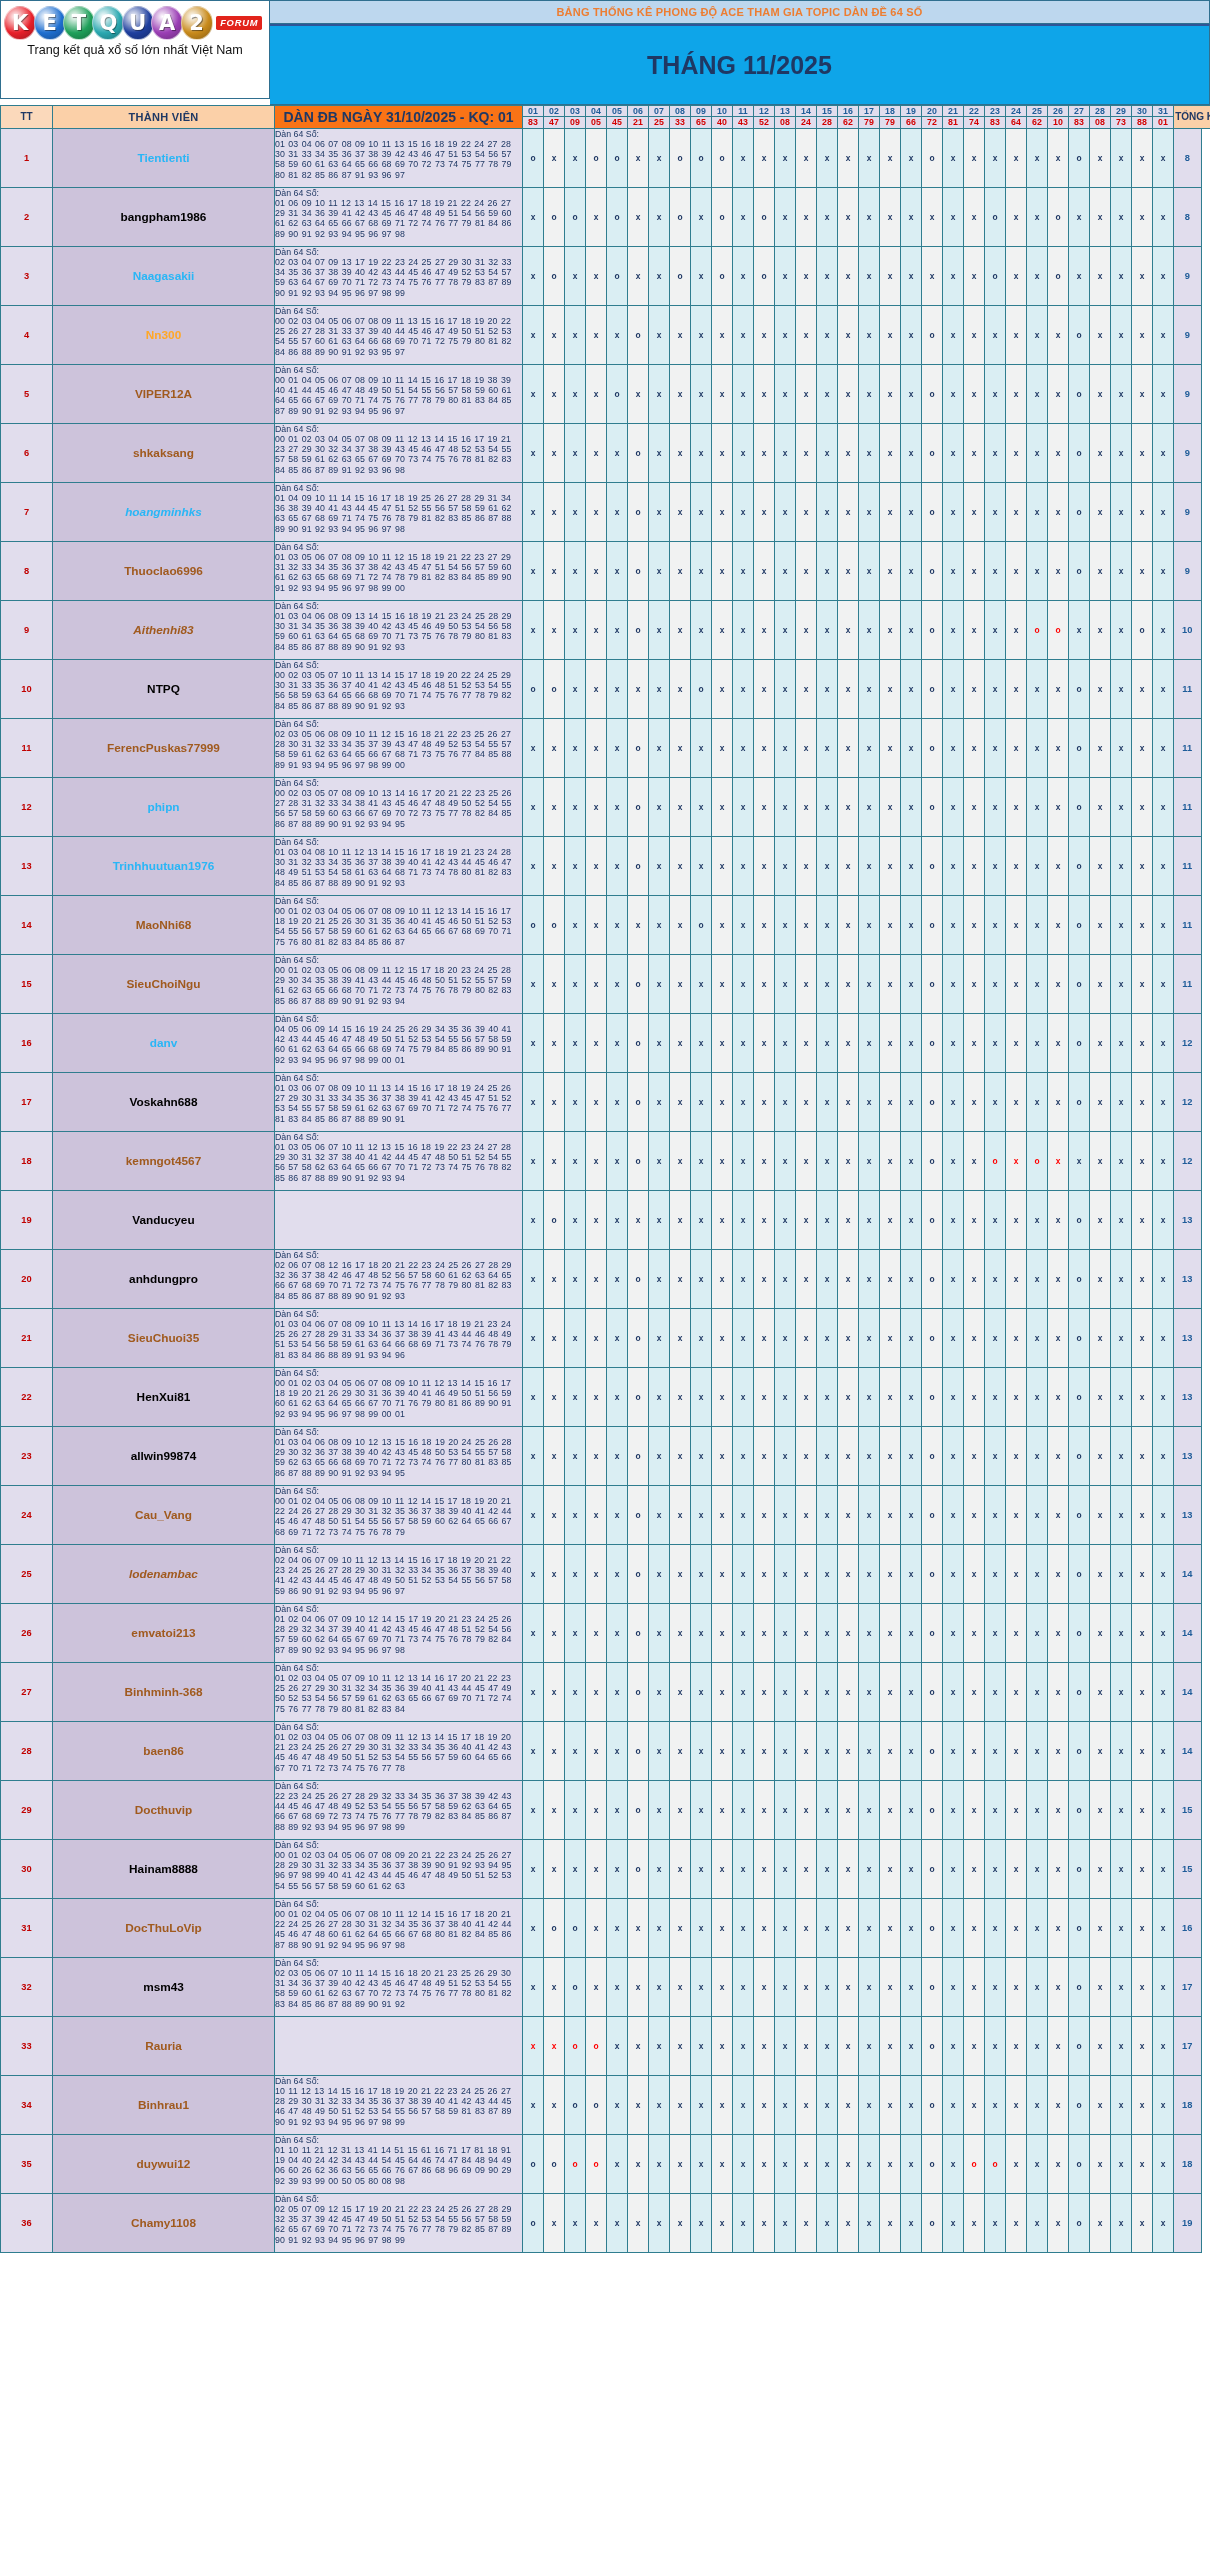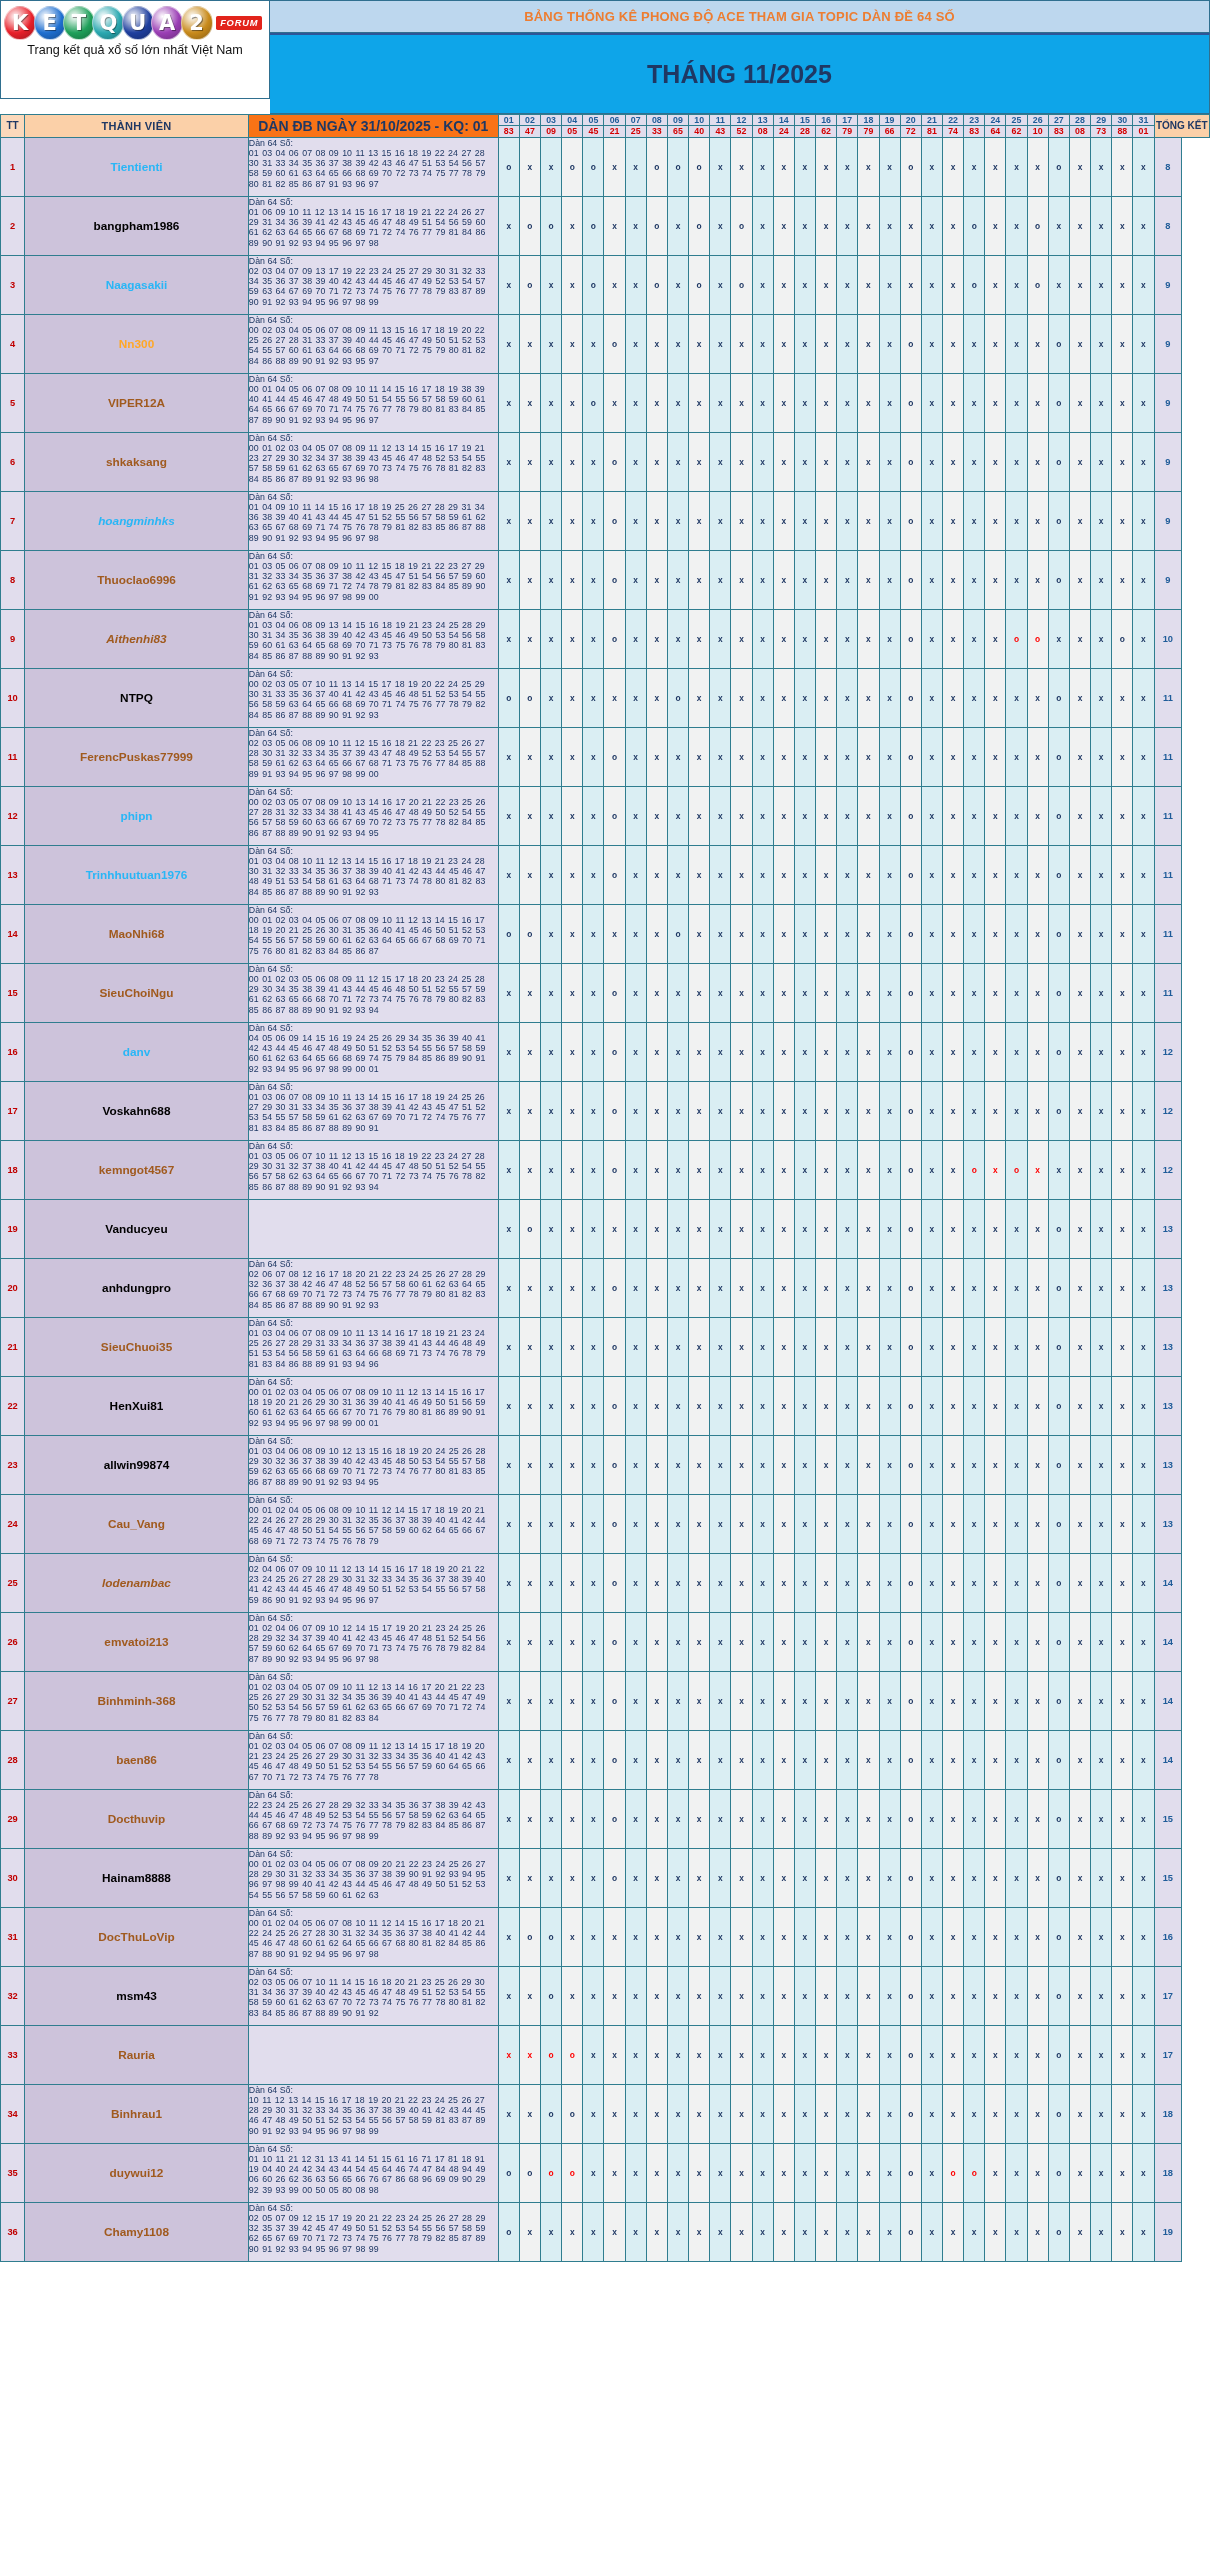--- a/index.html
+++ b/index.html
@@ -37,37 +37,37 @@
     background:#e2241b;color:#fff;font-size:9.3px;font-weight:bold;
     padding:1.7px 4.2px;border-radius:1.7px;margin-left:2.5px;font-style:italic;
     letter-spacing:0.8px;
   }
   .logo-tag {
     font-size:12.6px; color:#111; margin-top:2.5px; white-space:nowrap;
     font-family:"Liberation Sans", sans-serif;
   }
   .top-right { width:940px; display:flex; flex-direction:column; }
   .banner {
-    height:33px; background:#bdd7ee; border:0.8px solid #2f6f8f; border-left:none;
+    height:24px; background:#bdd7ee; border:0.8px solid #2f6f8f; border-left:none;
     display:flex; align-items:center; justify-content:center;
-    color:#ED7D31; font-size:13px; font-weight:bold;
+    color:#ED7D31; font-size:11px; font-weight:bold;
     letter-spacing:0.2px; font-family:"Liberation Sans", sans-serif;
   }
   .monthbar {
     height:81px; background:#0ea5e9; border:0.8px solid #2f6f8f;
     border-left:none; border-top:2.5px solid #2f5597;
     display:flex; align-items:center; justify-content:center;
     color:#1f3864; font-size:25px; font-weight:bold;
   }
 
   
   table.main { border-collapse:collapse; width:1210px; table-layout:fixed; }
   table.main td, table.main th { border:0.8px solid #2f7d8f; padding:0; }
 
-  th.tt   { width:24px;  background:#fbd9bb; color:#1f3864; font-size:10px; font-weight:bold; }
+  th.tt   { width:52px;  background:#fbd9bb; color:#1f3864; font-size:10px; font-weight:bold; }
   th.mem  { width:222px; background:#fbd0a8; color:#1f3864; font-size:11px; font-weight:bold; letter-spacing:0.3px;}
   th.dan  { width:248px; background:#f97316; color:#1f3864; font-size:14px; font-weight:bold; }
   th.dayhead { width:21px; background:#e1dded; color:#1f5c99; font-size:8.8px; font-weight:bold; text-align:center; }
   th.kqhead  { width:21px; background:#e1dded; color:#d40000;  font-size:8.8px; font-weight:bold; text-align:center; }
   th.tk   { width:55px;  background:#fbd0a8; color:#1f3864; font-size:10px; font-weight:bold; }
 
   td.tt { text-align:center; color:#c00000; font-size:9.3px; font-weight:bold; background:#e1dded; }
   td.mem { text-align:center; background:#cdc3db; font-size:11.8px; font-weight:bold; }
   td.dan { background:#e1dded; padding:0.8px 2.5px; vertical-align:top; }
   td.mark { text-align:center; font-size:8.4px; font-weight:bold; vertical-align:middle;

